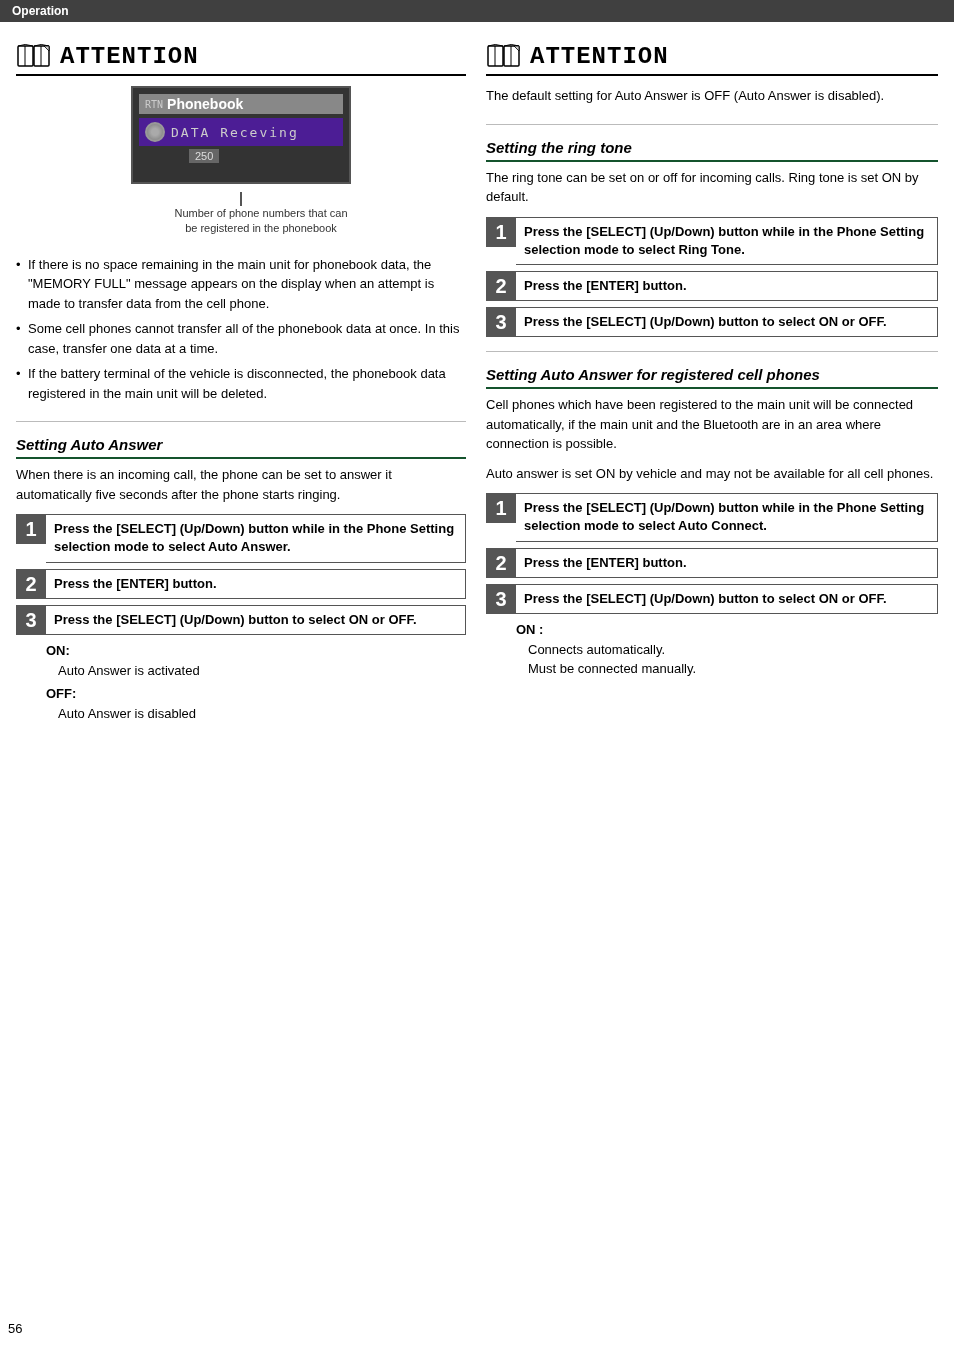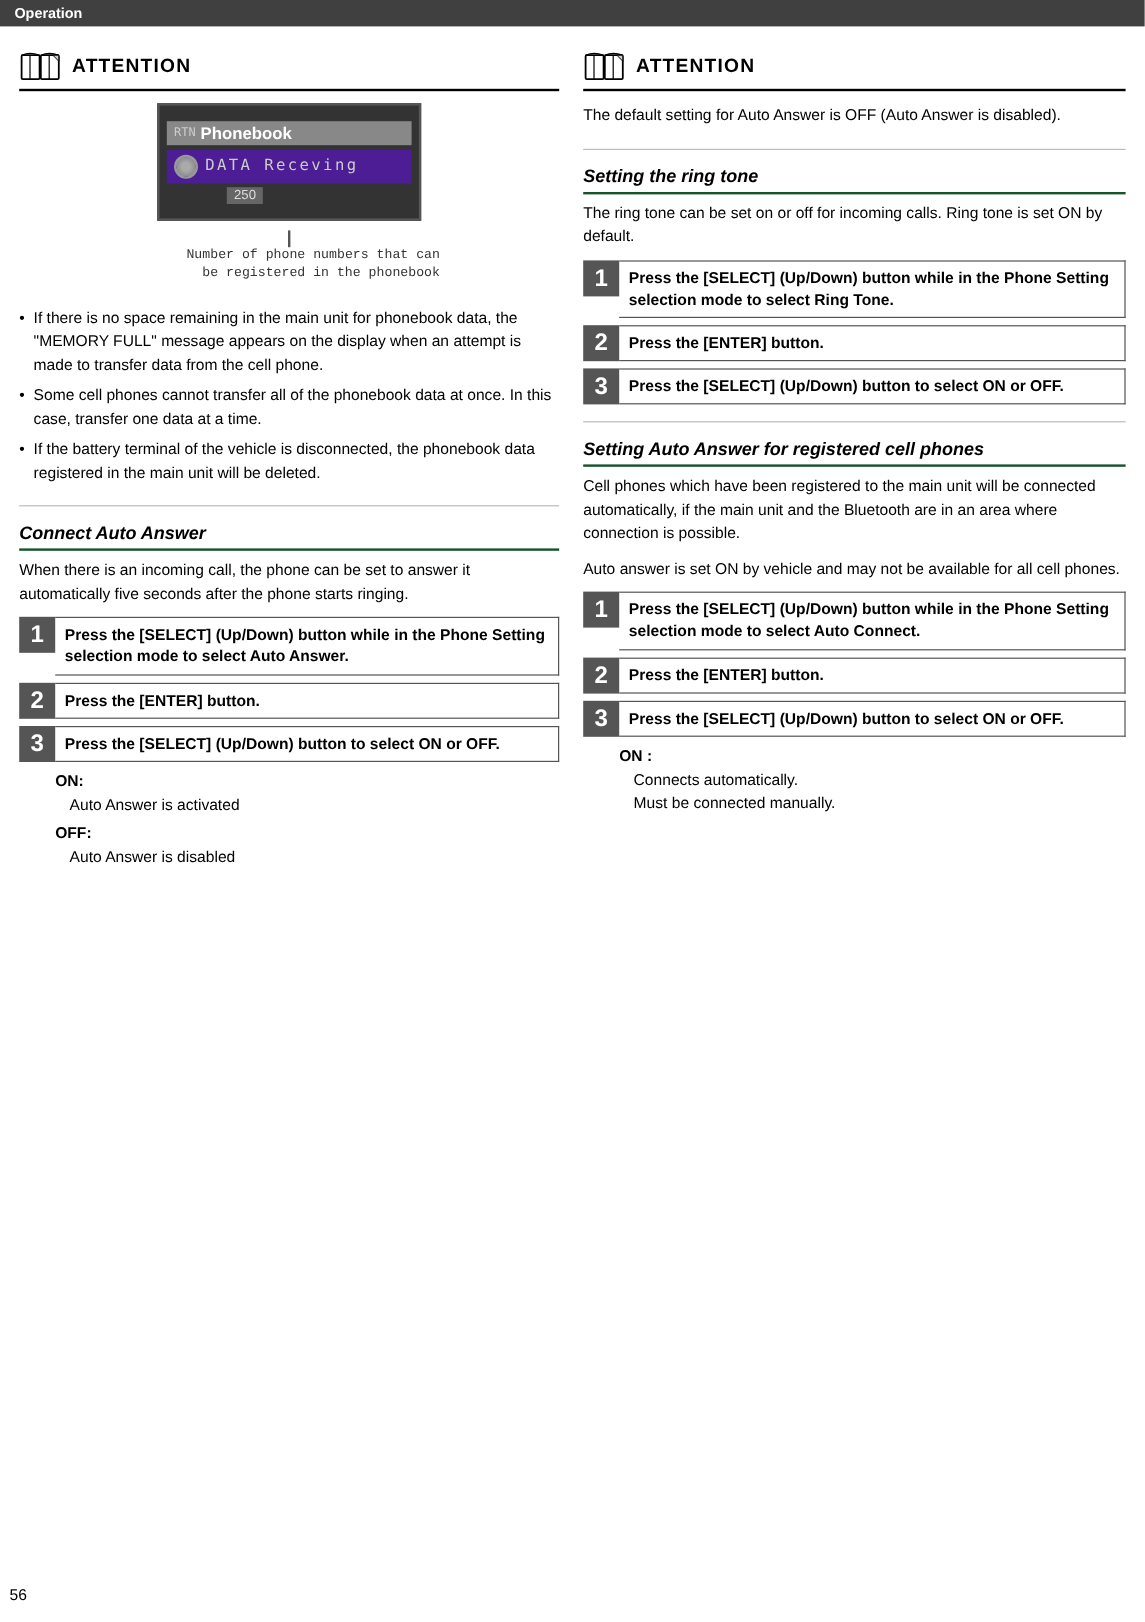--- a/index.html
+++ b/index.html
@@ -37,34 +37,34 @@
     }
     .attention-header {
       display: flex;
       align-items: center;
       gap: 8px;
       border-bottom: 2px solid #000;
       padding-bottom: 4px;
       margin-bottom: 10px;
     }
     .attention-title {
-      font-size: 16px;
+      font-size: 24px;
       font-weight: bold;
       letter-spacing: 1px;
+      font-family: Liberation Mono, monospace;
     }
     
     .phonebook-img {
       background: #333;
       width: 220px;
       height: 98px;
       margin: 0 auto 8px auto;
       display: flex;
       flex-direction: column;
       align-items: center;
-      justify-content: center;
       padding: 6px;
       border: 2px solid #555;
       position: relative;
     }
     .phonebook-top-bar {
       background: #888;
       width: 100%;
       display: flex;
       align-items: center;
       padding: 2px 6px;
@@ -97,22 +97,22 @@
       background: radial-gradient(circle, #aaa 30%, #777 100%);
       border: 2px solid #999;
     }
     .phonebook-data-text {
       color: #ccc;
       font-size: 13px;
       font-family: monospace;
       letter-spacing: 2px;
     }
     .phonebook-caption {
-      text-align: right;
-      font-family: Liberation Mono, monospace;
+      text-align: center;
+      font-family: Liberation Sans, sans-serif;
       font-size: 11px;
       color: #333;
       line-height: 1.4;
       margin-bottom: 10px;
       margin-left: 40px;
     }
     .bullet-list {
       list-style: none;
       padding: 0;
     }
@@ -253,21 +253,21 @@
       <ul class="bullet-list">
         <li>If there is no space remaining in the main unit for phonebook data, the "MEMORY FULL" message appears on the display when an attempt is made to transfer data from the cell phone.</li>
         <li>Some cell phones cannot transfer all of the phonebook data at once. In this case, transfer one data at a time.</li>
         <li>If the battery terminal of the vehicle is disconnected, the phonebook data registered in the main unit will be deleted.</li>
       </ul>
     </div>
 
     <hr class="section-divider">
 
     <div class="setting-section">
-      <h2 class="section-heading">Connect Auto Answer</h2>
+      <h2 class="section-heading">Setting Auto Answer</h2>
       <p class="section-intro">When there is an incoming call, the phone can be set to answer it automatically five seconds after the phone starts ringing.</p>
 
       <div class="steps-container">
 
         <div class="step-item">
           <div class="step-number-box">1</div>
           <div class="step-text">Press the [SELECT] (Up/Down) button while in the Phone Setting selection mode to select Auto Answer.</div>
         </div>
 
         <div class="step-item">

